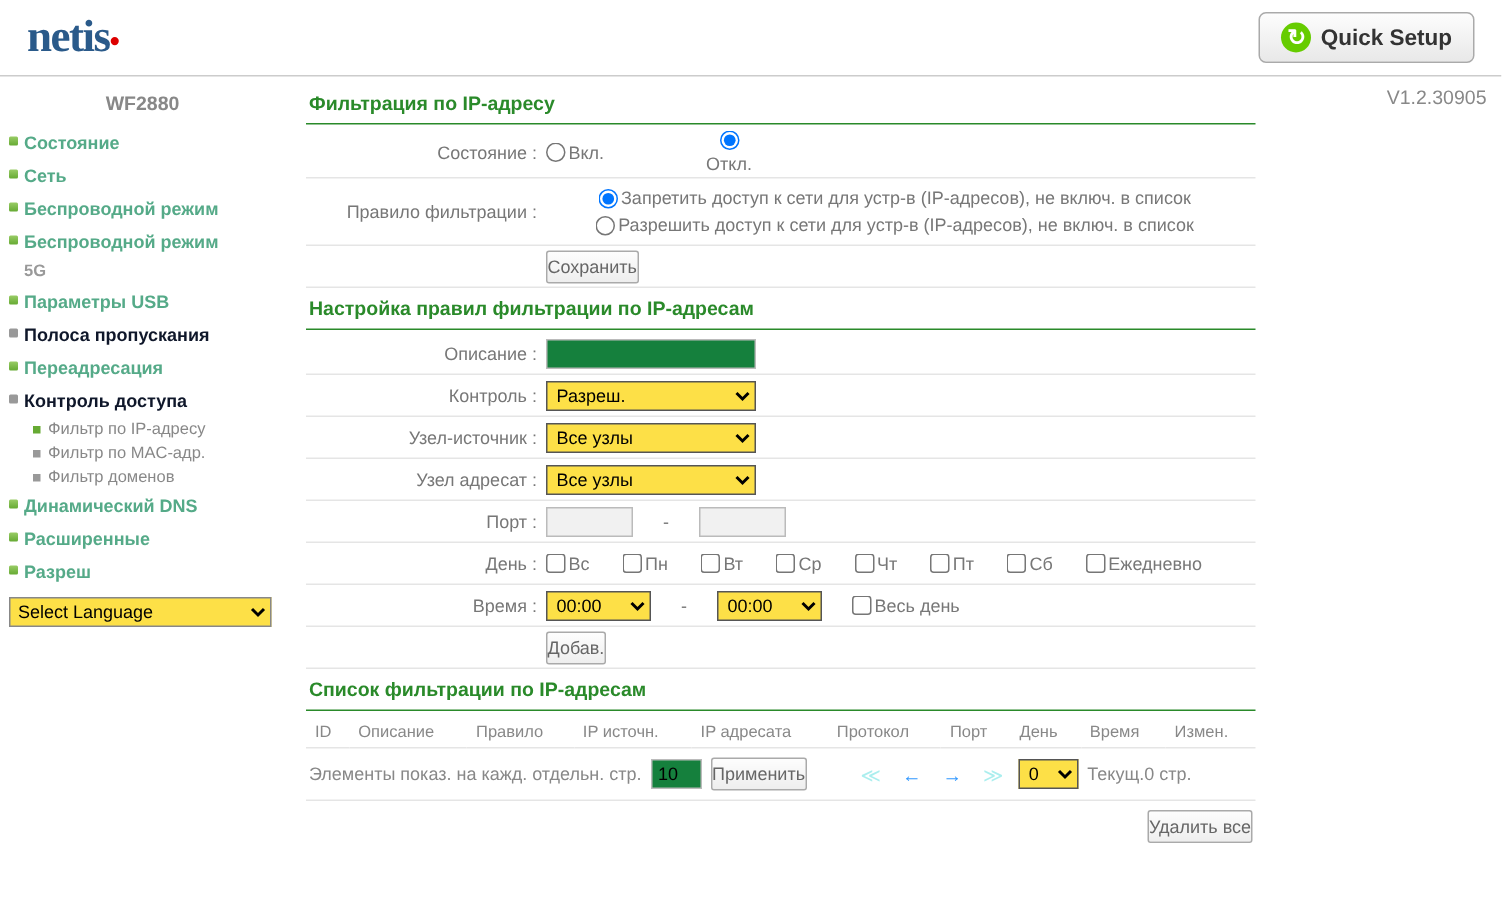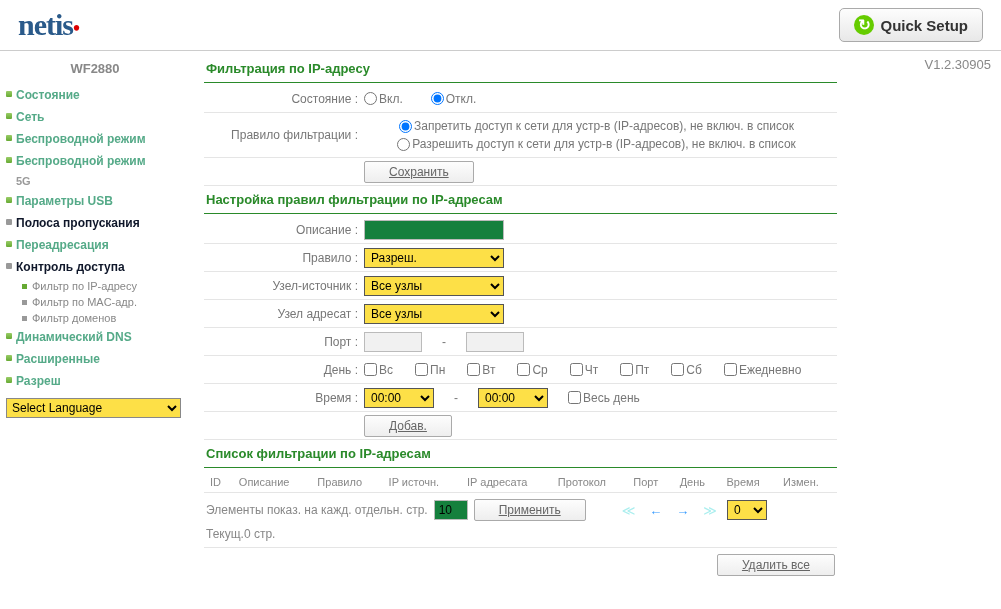--- a/index.html
+++ b/index.html
@@ -23,21 +23,21 @@
 .lang-sel { margin: 6px 4px; width: 175px; font-size: 12px; border: 1px solid #888; padding: 1px; }
 .main { flex: 1; padding: 4px 14px; }
 .version { text-align: right; padding: 6px 10px; font-weight: normal; color: #888; font-size: 13px; }
 .section-title { color: #2a8a2a; font-weight: bold; padding: 6px 2px; font-size: 13px; border-bottom: 1px solid #2a8a2a; margin-bottom: 2px; }
 .form-row { display: flex; align-items: center; border-bottom: 1px solid #e5e5e5; min-height: 28px; padding: 2px 0; }
 .form-label { width: 160px; text-align: right; padding-right: 6px; color: #777; }
 .form-val { flex: 1; display: flex; align-items: center; flex-wrap: wrap; gap: 20px; color: #777; }
 .form-val label { display: inline-flex; align-items: center; gap: 2px; margin-right: 8px; }
 input[type=text] { border: 1px solid #bbb; padding: 2px 4px; font-size: 12px; height: 20px; background: #15803d; }
 select { border: 1px solid #555; font-size: 12px; height: 20px; padding: 0 2px; background: #fde047; }
-.btn { background: linear-gradient(#fdfdfd,#eee); border: 1px solid #aaa; padding: 3px 24px; font-size: 12px; color: #666; cursor: pointer; border-radius: 2px; text-decoration: underline; }
+.btn { background: linear-gradient(#fdfdfd,#eee); border: 1px solid #aaa; padding: 3px 0; font-size: 12px; color: #666; cursor: pointer; border-radius: 2px; }
 .radio-col { display: flex; flex-direction: column; gap: 4px; padding: 4px 0; }
 table.listtab { width: 100%; border-collapse: collapse; margin-top: 4px; }
 table.listtab th { font-weight: normal; color: #888; padding: 4px 6px; text-align: left; font-size: 11px; border-bottom: 1px solid #e5e5e5; }
 .pager-row { display: flex; align-items: center; gap: 6px; padding: 6px 2px; flex-wrap: wrap; color: #888; }
 .pager-arrow { color: #39f; font-size: 13px; padding: 0 4px; cursor: pointer; }
 .pager-arrow.light { color: #aee; }
 .delete-row { display:flex; justify-content:flex-end; padding: 6px 2px; border-top: 1px solid #e5e5e5; }
 .chk-grp label { margin-right: 2px; }
 input.tiny { width: 34px; }
 select.tiny { width: 40px; }
@@ -79,21 +79,21 @@
   <div class="main">
 
     <div class="section-title">Фильтрация по IP-адресу</div>
     <div class="form-row">
       <div class="form-label">Состояние :</div>
       <div class="form-val">
         <label>
             <input type="radio" name="st" style=""> 
             <span>Вкл.</span>
           </label>
-        <label style="">
+        <label style="margin-left:40px;flex-direction:column;">
             <input type="radio" name="st" checked="" style=""> 
             <span>Откл.</span>
           </label>
       </div>
     </div>
     <div class="form-row">
       <div class="form-label">Правило фильтрации :</div>
       <div class="form-val radio-col">
         <label>
             <input type="radio" name="fr" checked="" style=""> 
@@ -113,21 +113,21 @@
     </div>
 
     <div class="section-title">Настройка правил фильтрации по IP-адресам</div>
     <div class="form-row">
       <div class="form-label">Описание :</div>
       <div class="form-val">
           <input type="text" style="width: 140px;">
         </div>
     </div>
     <div class="form-row">
-      <div class="form-label">Правило :</div>
+      <div class="form-label">Контроль :</div>
       <div class="form-val">
           <select style="width:140px"><option>Разреш.</option></select>
         </div>
     </div>
     <div class="form-row">
       <div class="form-label">Узел-источник :</div>
       <div class="form-val">
           <select style="width:140px"><option>Все узлы</option></select>
         </div>
     </div>

